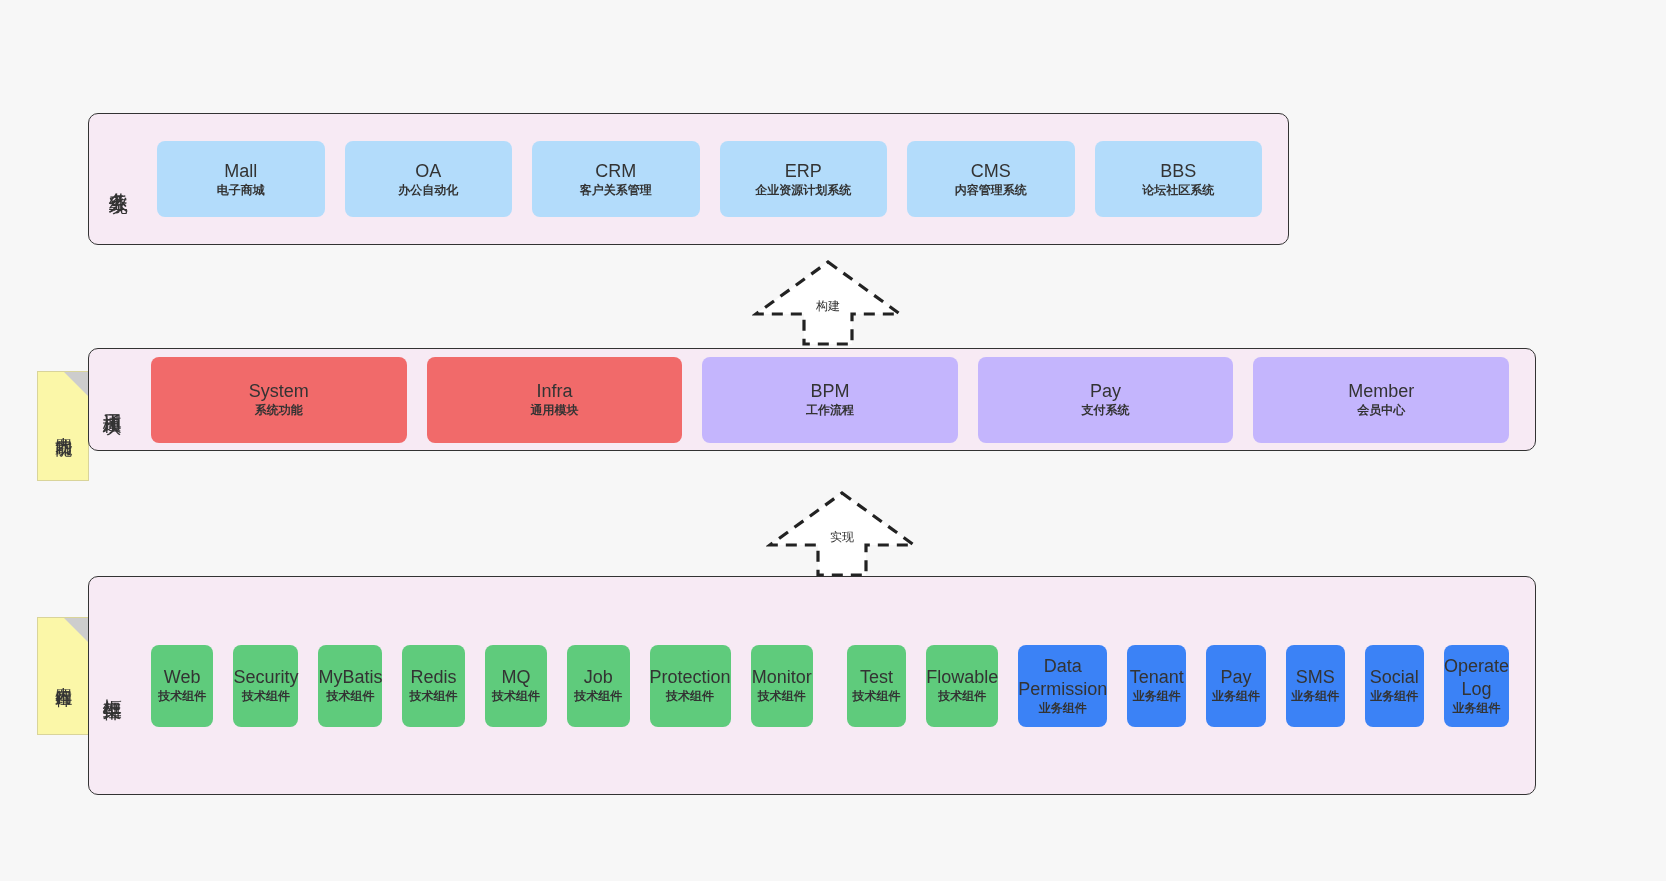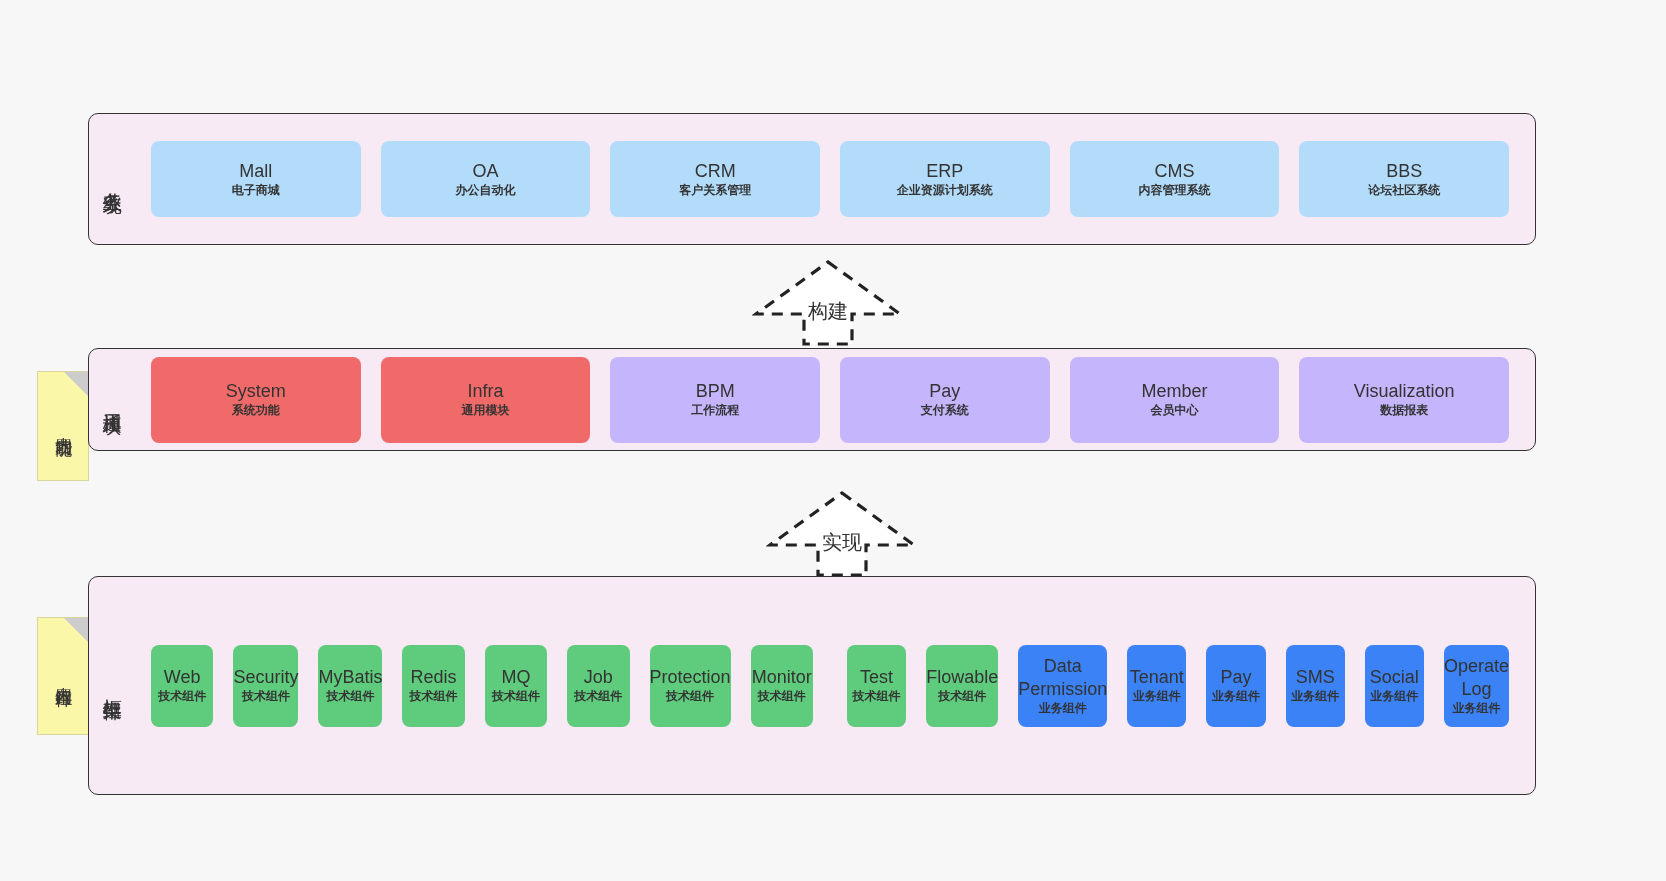--- a/index.html
+++ b/index.html
@@ -124,33 +124,33 @@
   }
 
   
   .arrow {
     position: absolute;
   }
   .arrow .arrow-label {
     position: absolute;
     left: 50%;
     transform: translateX(-50%);
-    font-size: 20px;
+    font-size: 12px;
     color: #333333;
     background: transparent;
     white-space: nowrap;
     pointer-events: none;
   }
 </style>
 </head>
 <body>
 
 <div id="canvas">
 
-  <div class="layer layer-business" style="left:88px; top:113px; width:1448px; height:132px;">
+  <div class="layer layer-business" style="left:88px; top:113px; width:1201px; height:132px;padding-left:6px;">
     <div class="layer-title">业务系统</div>
     <div class="layer-body">
 
       <div class="node">
         <span class="en">Mall</span>
         <span class="cn">电子商城</span>
       </div>
       <div class="node">
         <span class="en">OA</span>
         <span class="cn">办公自动化</span>
@@ -204,24 +204,20 @@
         <span class="cn">工作流程</span>
       </div>
       <div class="node soft">
         <span class="en">Pay</span>
         <span class="cn">支付系统</span>
       </div>
       <div class="node soft">
         <span class="en">Member</span>
         <span class="cn">会员中心</span>
       </div>
-      <div class="node soft">
-        <span class="en">Visualization</span>
-        <span class="cn">数据报表</span>
-      </div>
 
     </div>
   </div>
 
   <div class="arrow" style="left:766px; top:489px; width:152px; height:90px;">
     <svg width="152" height="90" viewBox="0 0 152 90">
       <path d="M 76 4 L 148 56 L 100 56 L 100 86 L 52 86 L 52 56 L 4 56 Z" fill="#ffffff" stroke="#222222" stroke-width="3.2" stroke-dasharray="11 8" stroke-linejoin="miter"></path>
     </svg>
     <span class="arrow-label" style="top:40px;">实现</span>
   </div>

